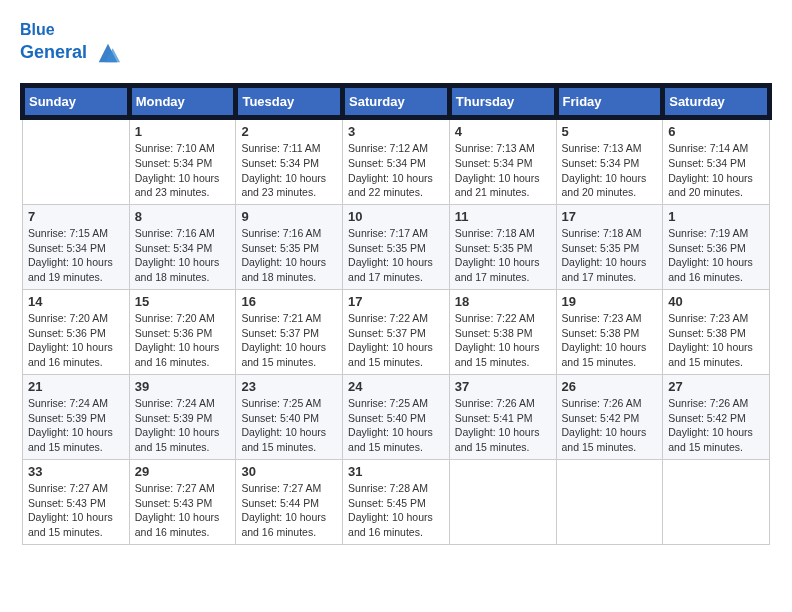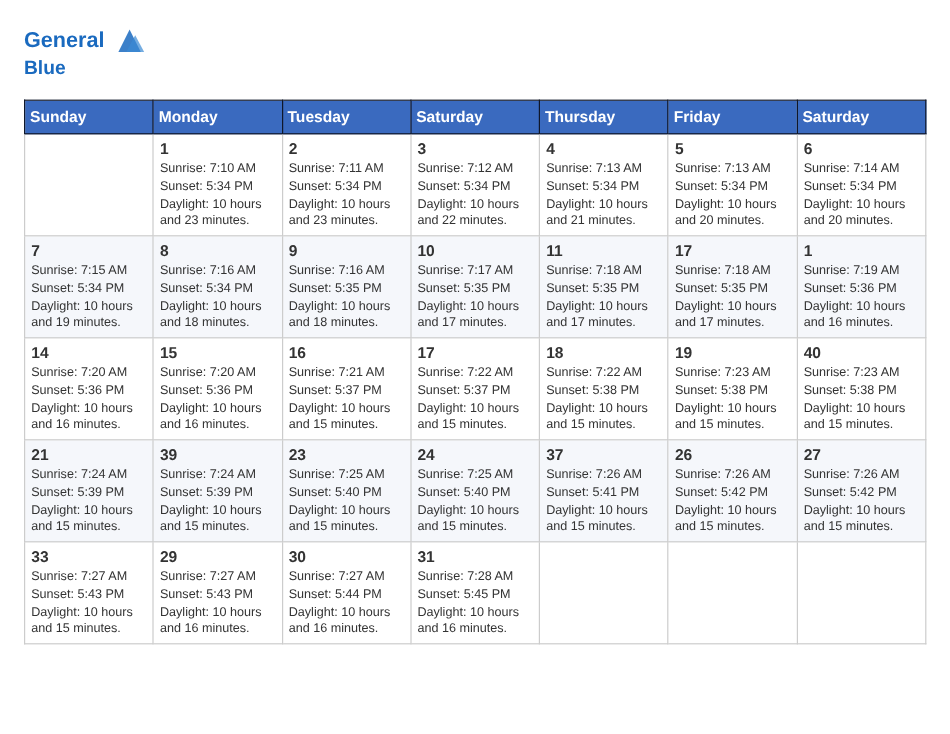--- a/index.html
+++ b/index.html
@@ -51,21 +51,21 @@
       border-collapse: collapse;
       font-size: 11px;
     }
     thead tr th {
       background-color: #3a6abf;
       color: #fff;
       padding: 6px 4px;
       text-align: left;
       font-size: 13px;
       font-weight: bold;
-      border: 1px solid #0f172a;
+      border: 5px solid #0f172a;
     }
     tbody tr td {
       border: 1px solid #ccc;
       vertical-align: top;
       padding: 4px 5px;
       min-height: 80px;
       width: calc(100% / 7);
     }
     tbody tr {
       height: 85px;
@@ -90,28 +90,28 @@
     tbody tr:nth-child(even) td {
       background: #f5f7fb;
     }
   </style>
 </head>
 <body>
 
 <div class="header">
   <div class="logo">
     <div>
+      <div class="logo-text" style="color:#1a6abf;font-size:16px;font-weight:bold;">Blue</div>
       <div class="logo-text">
         <span>General</span>
         <svg class="logo-icon" viewBox="0 0 30 30" style="display:inline-block;vertical-align:middle;margin-left:2px;">
           <polygon points="5,25 15,5 25,25" fill="#1a6abf" opacity="0.85"></polygon>
           <polygon points="12,25 20,10 28,25" fill="#3a8ad4" opacity="0.7"></polygon>
         </svg>
       </div>
-      <div class="logo-text" style="color:#1a6abf;font-size:16px;font-weight:bold;">Blue</div>
     </div>
   </div>
   <div class="title-block">
     <div class="month-title"></div>
     <div class="location"></div>
   </div>
 </div>
 
 <table>
   <thead>

